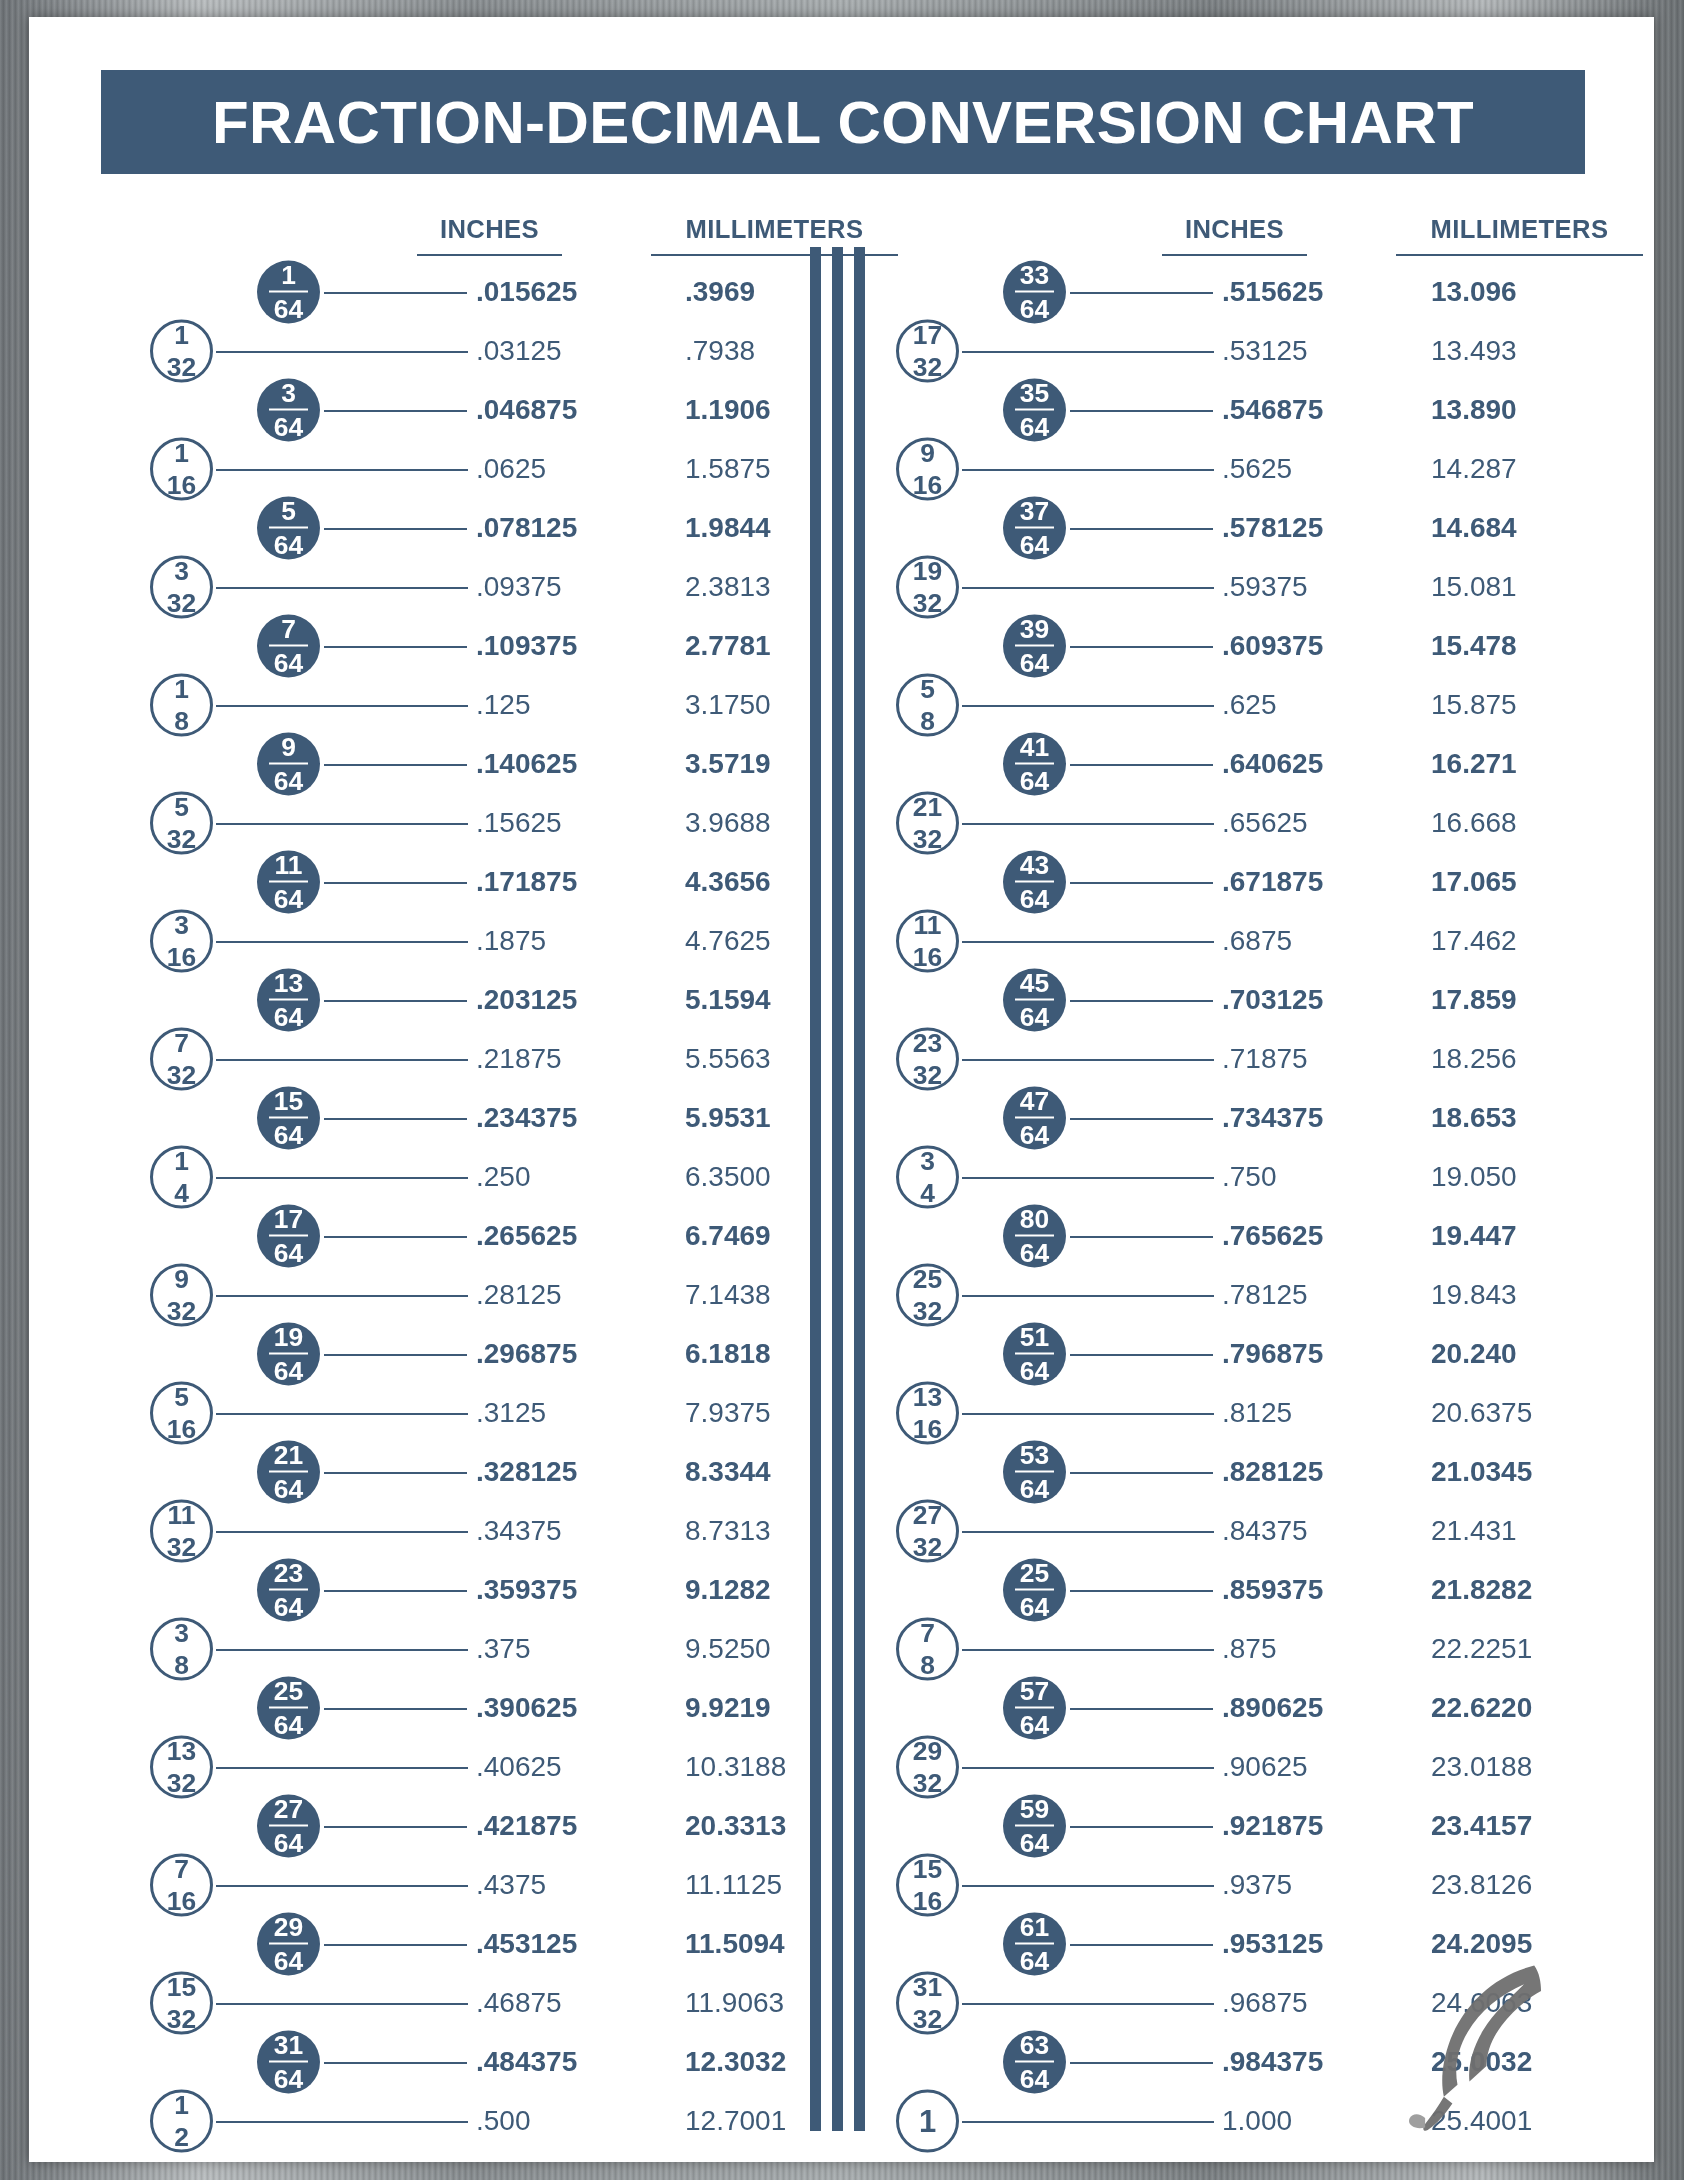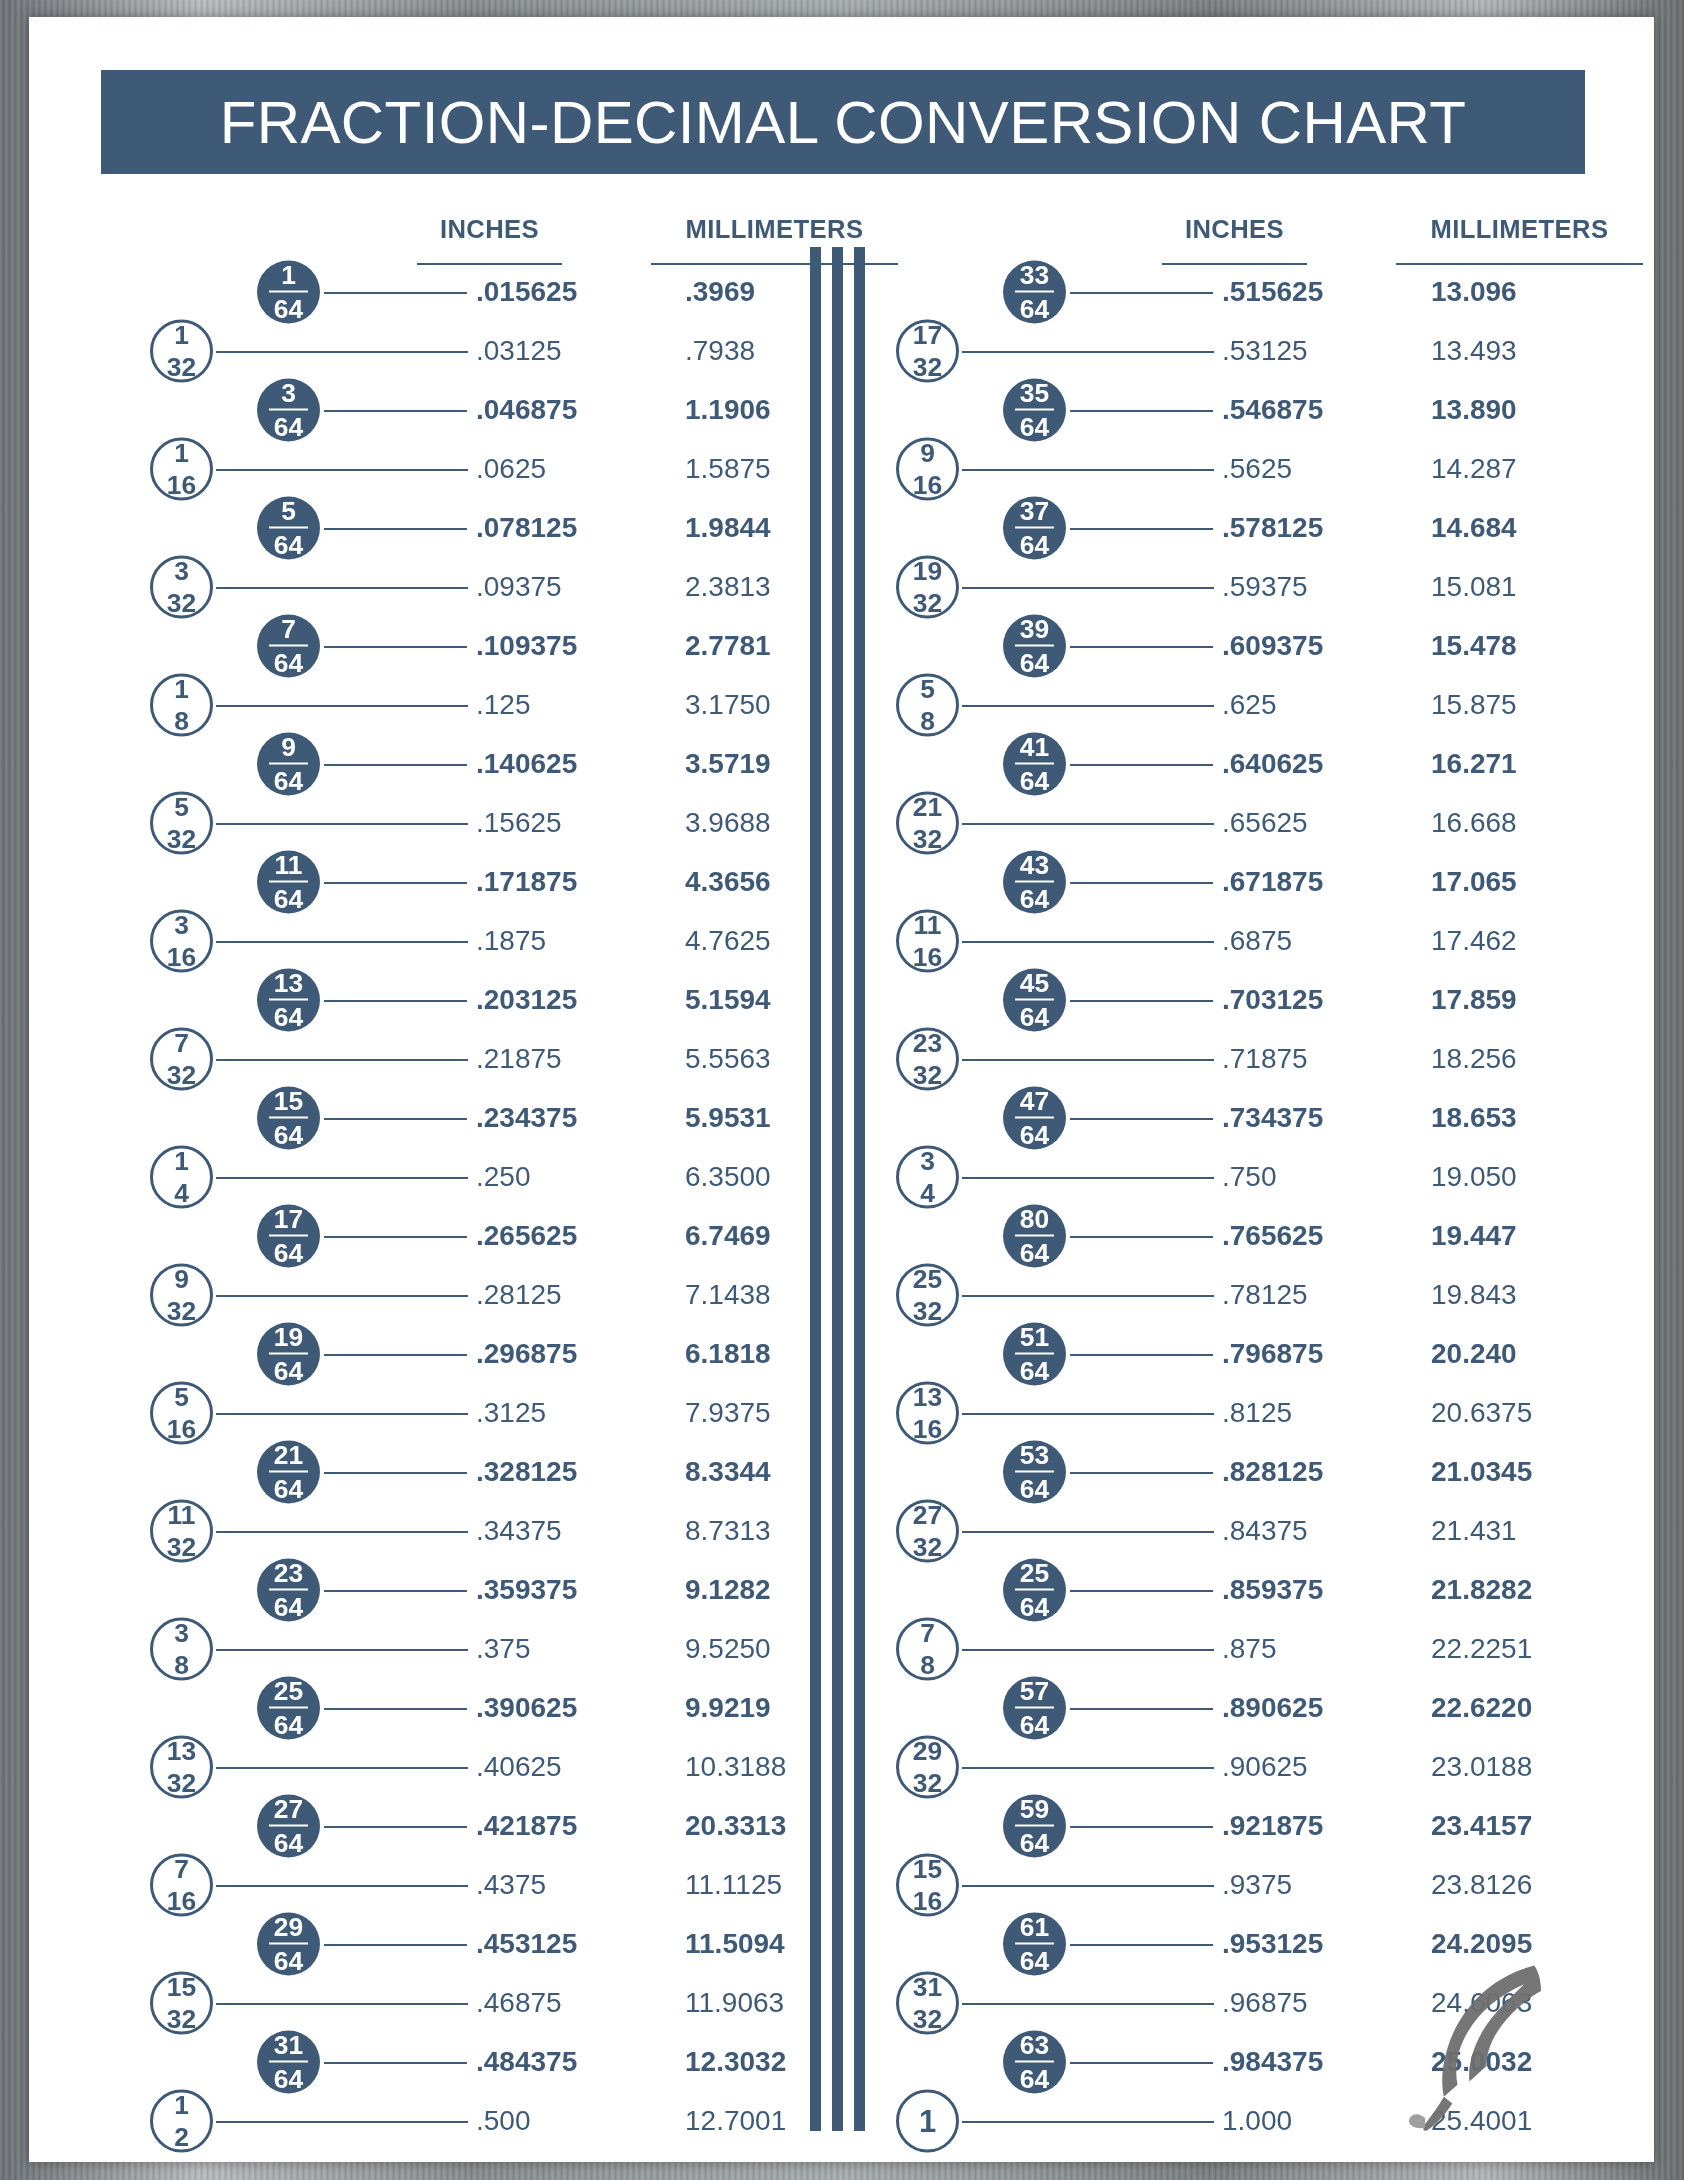--- a/index.html
+++ b/index.html
@@ -37,35 +37,35 @@
     width: 1484px;
     height: 104px;
     background: #3e5a77;
     display: flex;
     align-items: center;
     justify-content: center;
   }
   #title-bar .title {
     color: #ffffff;
     font-size: 60px;
-    font-weight: normal;
+    font-weight: bold;
     letter-spacing: 0.4px;
     white-space: nowrap;
   }
 
   
   .head-row { position: absolute; top: 198px; left: 0; width: 100%; }
   .head {
     position: absolute;
     color: #3e5a77;
     font-size: 25.6px;
     font-weight: bold;
     letter-spacing: 0.4px;
     border-bottom: 2.6px solid #3e5a77;
-    padding-bottom: 19px;
+    padding-bottom: 10px;
     text-align: center;
   }
   #h-in-1  { left: 388px;  width: 145px; }
   #h-mm-1  { left: 622px;  width: 247px; }
   #h-in-2  { left: 1133px; width: 145px; }
   #h-mm-2  { left: 1367px; width: 247px; }
 
   
   .divider { position: absolute; top: 230px; height: 1884px; background: #3e5a77; }
   #div1 { left: 781px; width: 11px; }

